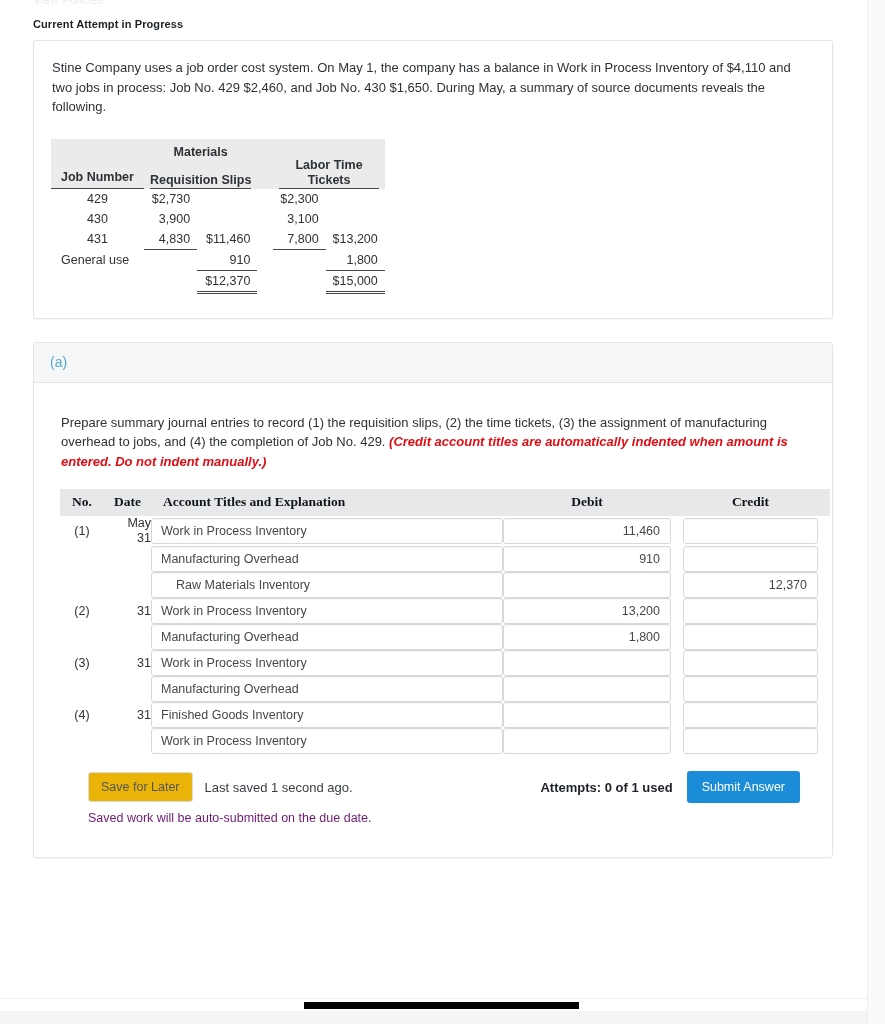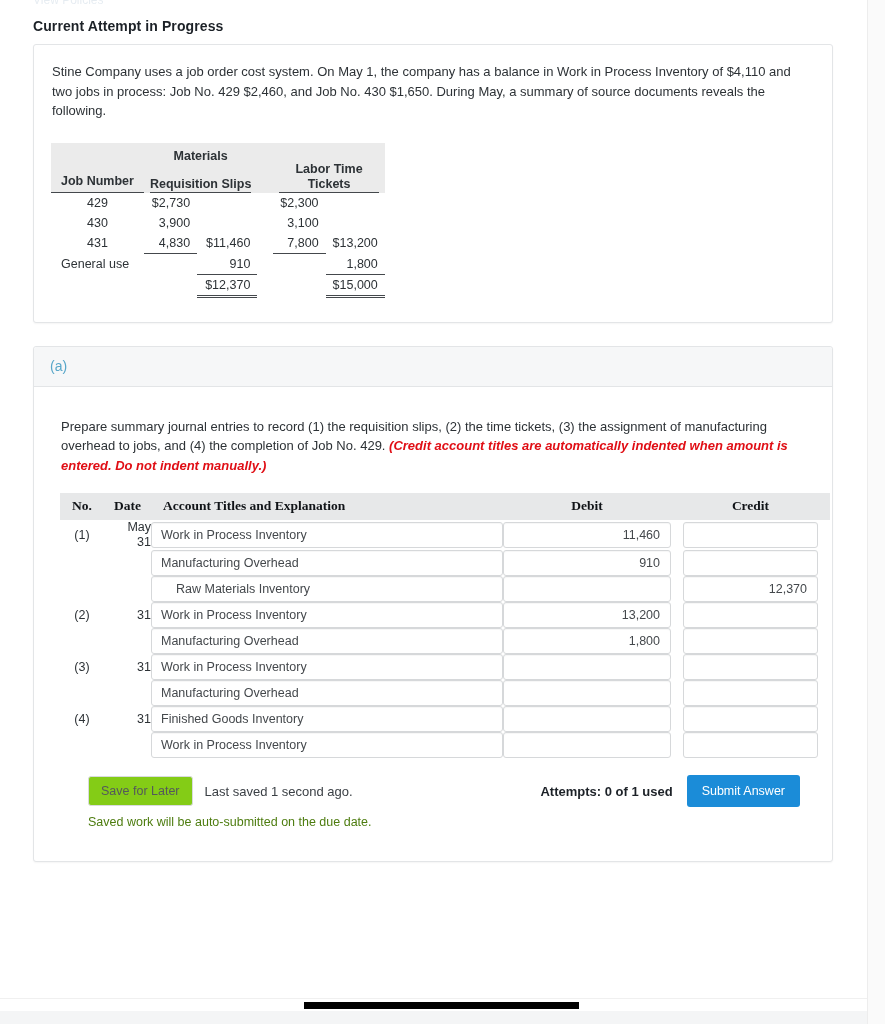--- a/index.html
+++ b/index.html
@@ -18,21 +18,21 @@
     position:absolute; left:0; top:0; width:867px; height:1011px;
     background:#ffffff; overflow:hidden;
   }
   #page-scroll { position:absolute; left:0; top:-6px; width:867px; }
 
   .policies-link {
     font-size:12px; color:#c9d6e2; padding:0 0 0 33px; height:12px;
     overflow:hidden; line-height:12px; opacity:.45;
   }
   .attempt-title {
-    font-size:14px; font-weight:bold; color:#1c2127;
+    font-size:11px; font-weight:bold; color:#1c2127;
     padding:12px 0 10px 33px; letter-spacing:.1px;
   }
 
   
   .card {
     margin:0 34px 0 33px;
     background:#fff;
     border:1px solid #e3e5e7;
     border-radius:3px;
     box-shadow:0 1px 2px rgba(0,0,0,.045);
@@ -115,33 +115,33 @@
   .field.acct.indent { padding-left:24px; }
   .field.amt   { justify-content:flex-end; padding-right:10px; }
   .field.empty { }
 
   tr.entry-row td { padding-top:0; padding-bottom:0; }
 
   
   .footer { padding:17px 16px 0 27px; }
   .footer-row { display:flex; align-items:center; }
   .btn-save {
-    border:1px solid #d9dbdd; background:#84cc16; border-radius:3px;
+    border:1px solid #d9dbdd; background:#eab308; border-radius:3px;
     font-size:12.5px; color:#54585c; padding:7px 12px; line-height:14px;
     cursor:pointer; font-family:"Liberation Sans", sans-serif;
   }
   .saved-txt { font-size:13px; color:#3a3f44; margin-left:12px; }
   .footer-right { margin-left:auto; display:flex; align-items:center; }
   .attempts { font-size:13px; font-weight:bold; color:#1c2127; margin-right:14px; }
   .btn-submit {
     background:#1b8cd8; color:#fff; border:none; border-radius:3px;
     font-size:12.5px; padding:9px 15px; cursor:pointer; line-height:14px;
     font-family:"Liberation Sans", sans-serif;
   }
-  .autosub { font-size:12.5px; color:#4d7c0f; margin-top:8px; padding-bottom:18px; }
+  .autosub { font-size:12.5px; color:#701a75; margin-top:8px; padding-bottom:18px; }
 
   
   #hscroll-track {
     position:absolute; left:0; bottom:0; width:867px; height:13px;
     background:#ffffff; border-top:1px solid #f0f0f0;
   }
   #hscroll-thumb {
     position:absolute; left:304px; top:3px; width:275px; height:7px;
     background:#000; border-radius:0;
   }

